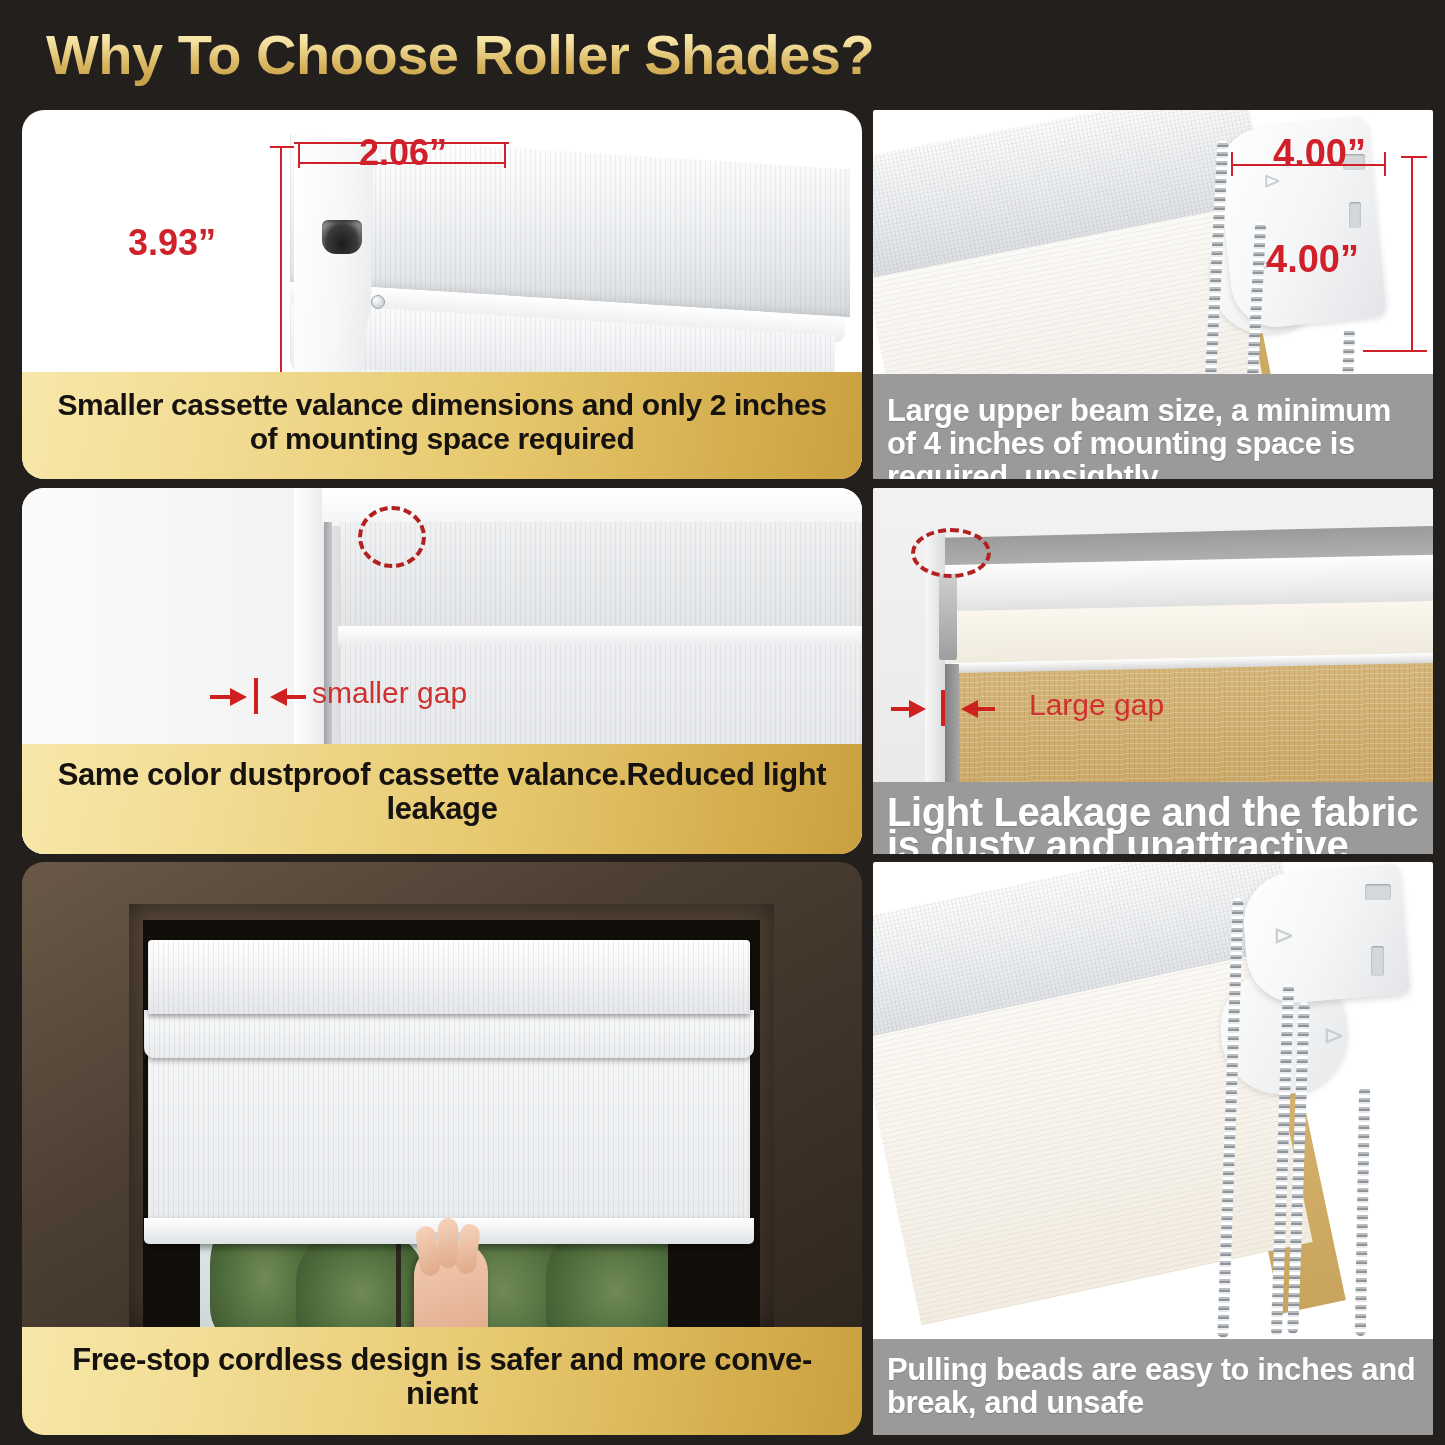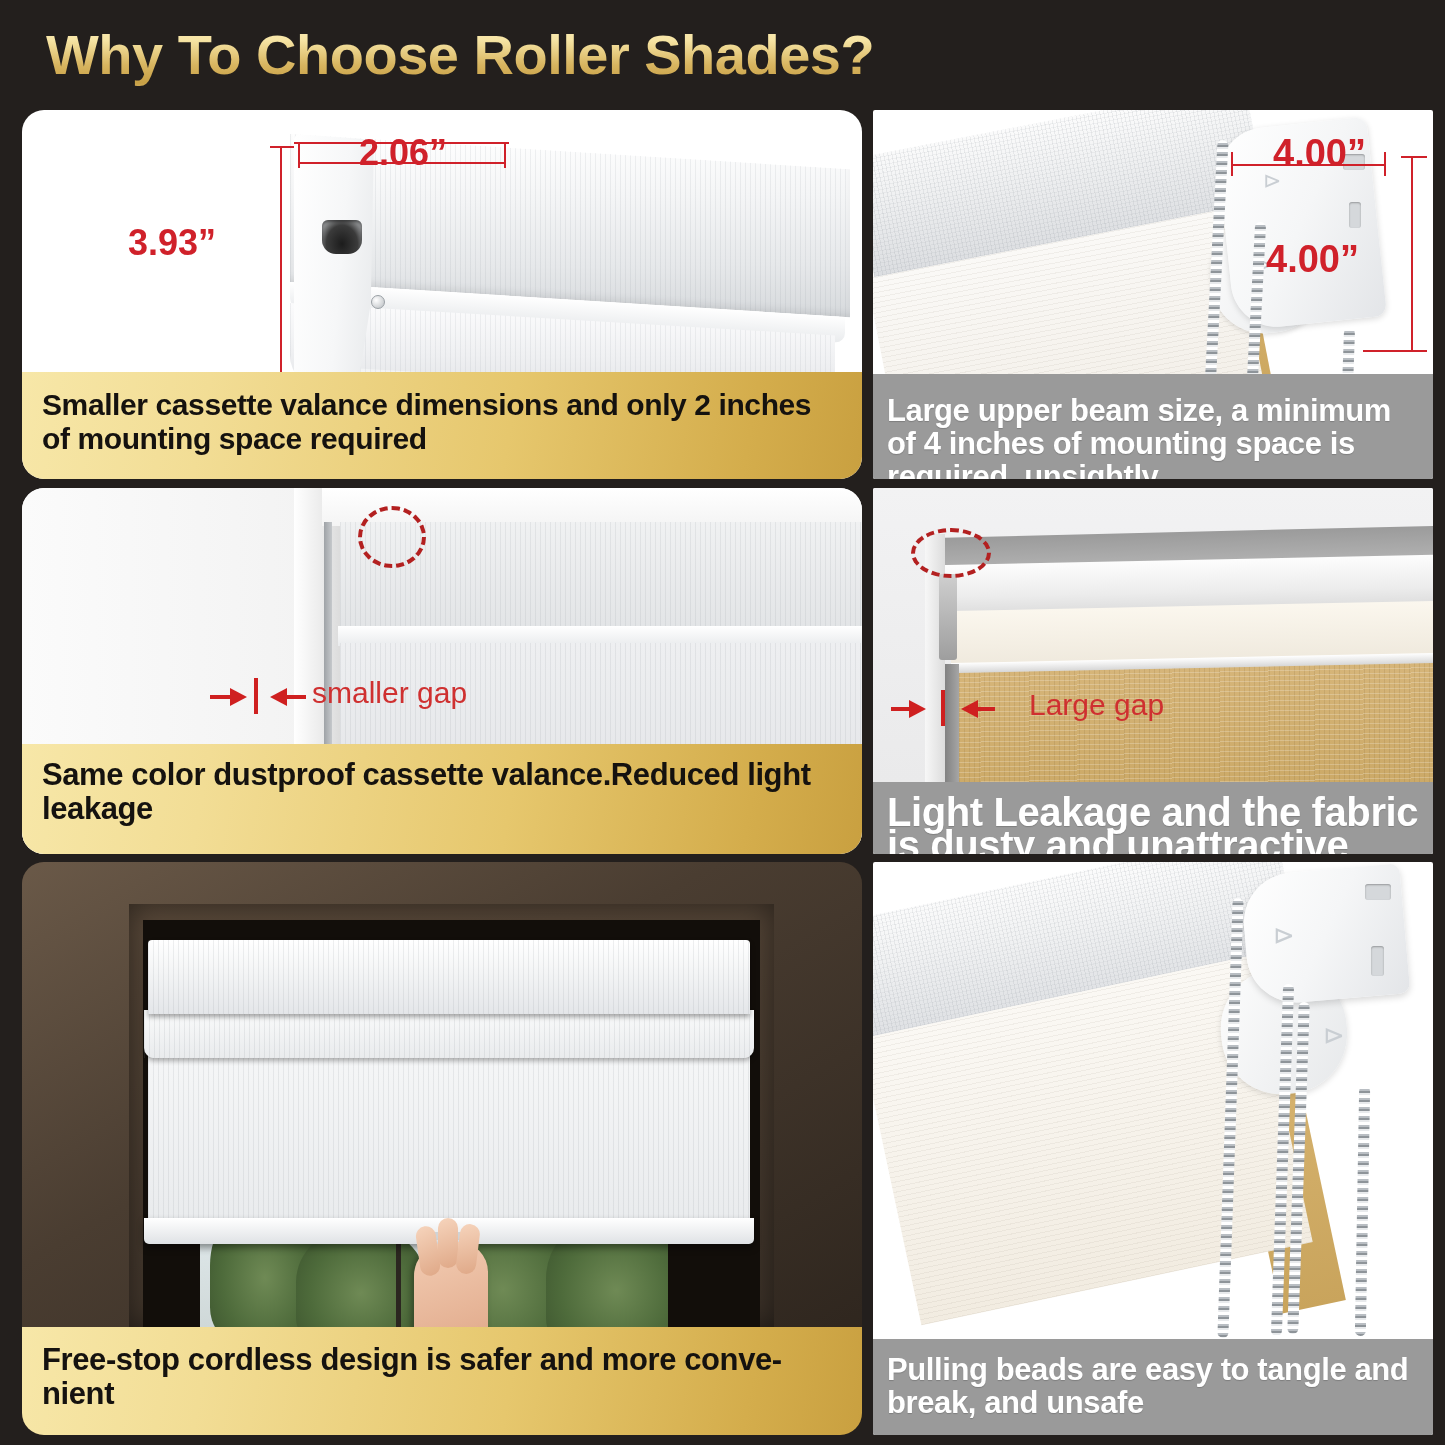--- a/index.html
+++ b/index.html
@@ -22,21 +22,21 @@
     -webkit-background-clip:text; background-clip:text;
     -webkit-text-fill-color:transparent; color:#e0c171;
   }
 
   
   .grid{ position:absolute; left:0; top:104px; width:1445px; height:1341px; }
 
   .cell{ position:absolute; overflow:hidden; }
 
   
-  .cell.left{ left:22px; width:840px; border-radius:22px; }
+  .cell.left{ left:22px; width:840px; border-radius:22px;text-align:center; }
   
   .cell.right{ left:873px; width:560px; border-radius:2px; }
 
   .r1{ top:6px;   height:369px; }
   .r2{ top:384px; height:366px; }
   .r3{ top:758px; height:573px; }
 
   .photo{ position:absolute; left:0; top:0; width:100%; height:100%; background:#fff; }
 
   
@@ -437,16 +437,16 @@
       <div class="p6-brk"></div>
       <div class="bslot" style="left:492px; top:22px; width:26px; height:16px;"></div>
       <div class="bslot" style="left:498px; top:84px; width:13px; height:30px;"></div>
       <div class="glyph" style="left:400px; top:58px; font-size:26px;">⊳</div>
       <div class="glyph" style="left:450px; top:158px; font-size:26px;">⊳</div>
       <div class="bead" style="left:352px; top:36px; height:440px; transform:rotate(2deg);"></div>
       <div class="bead" style="left:404px; top:122px; height:352px; transform:rotate(2deg);"></div>
       <div class="bead" style="left:420px; top:140px; height:332px; transform:rotate(2deg);"></div>
       <div class="bead" style="left:484px; top:224px; height:250px; transform:rotate(1deg);"></div>
     </div>
-    <div class="cap-gray g3">Pulling beads are easy to tangle and break, and unsafe</div>
+    <div class="cap-gray g3">Pulling beads are easy to inches and break, and unsafe</div>
   </div>
 
 </div>
 
 </body></html>

